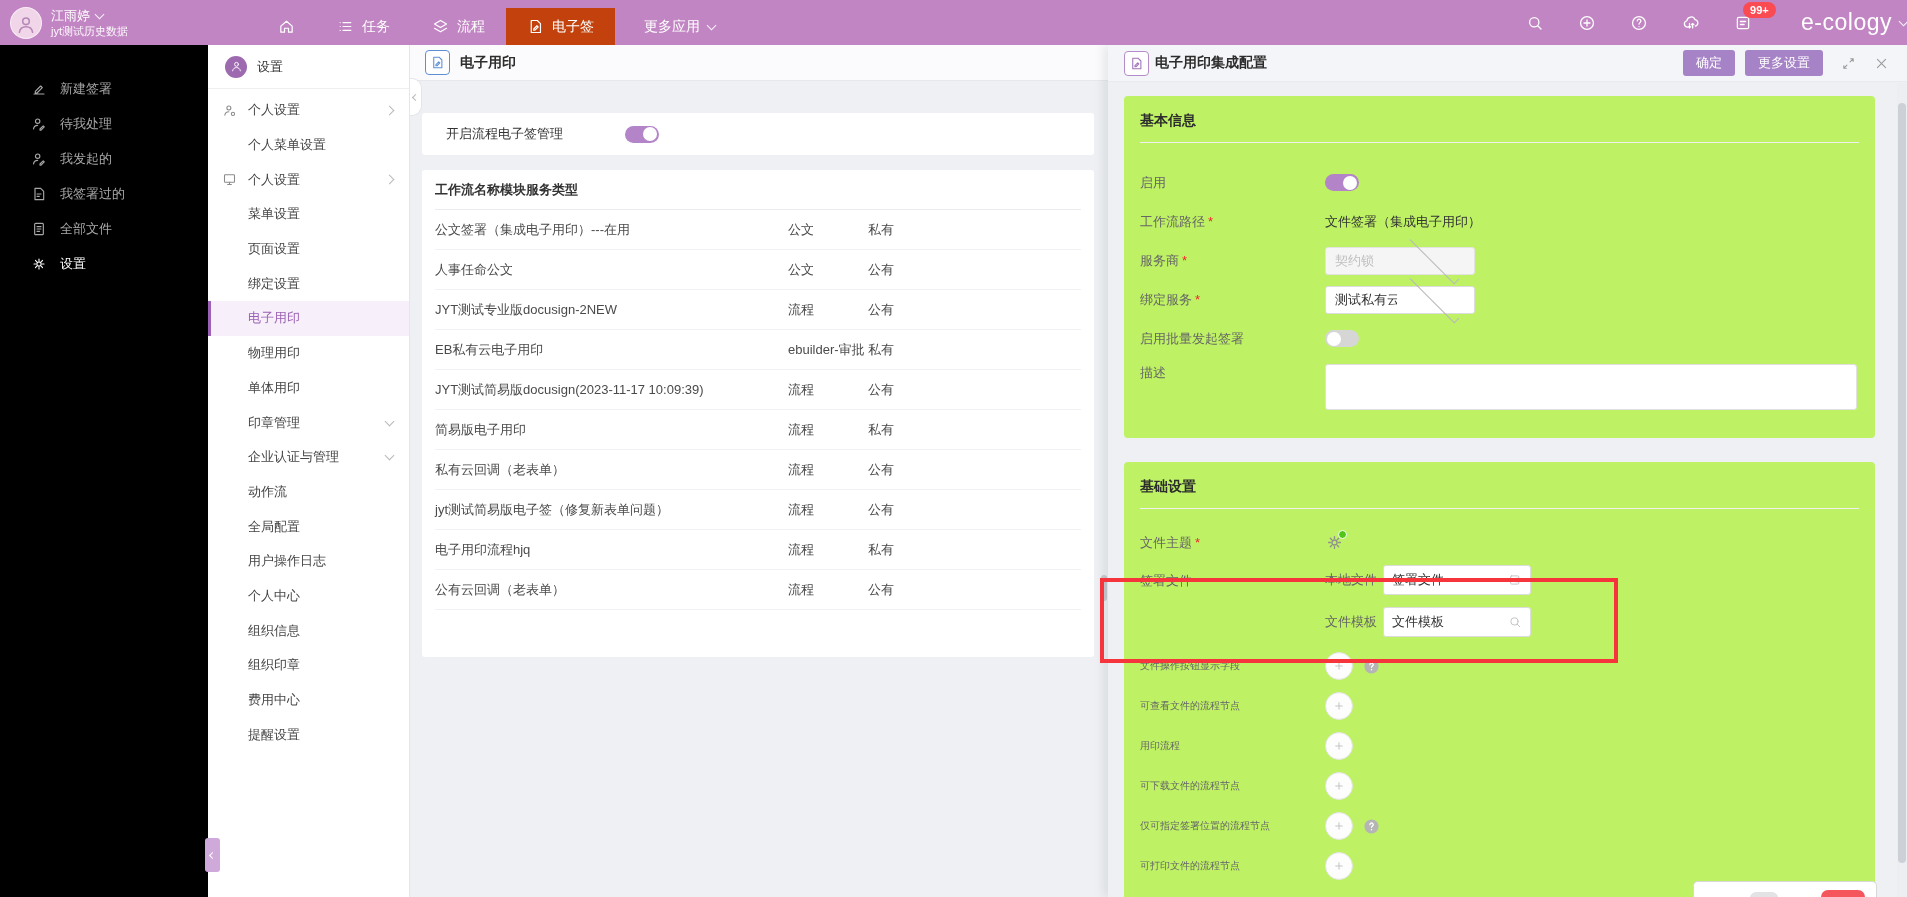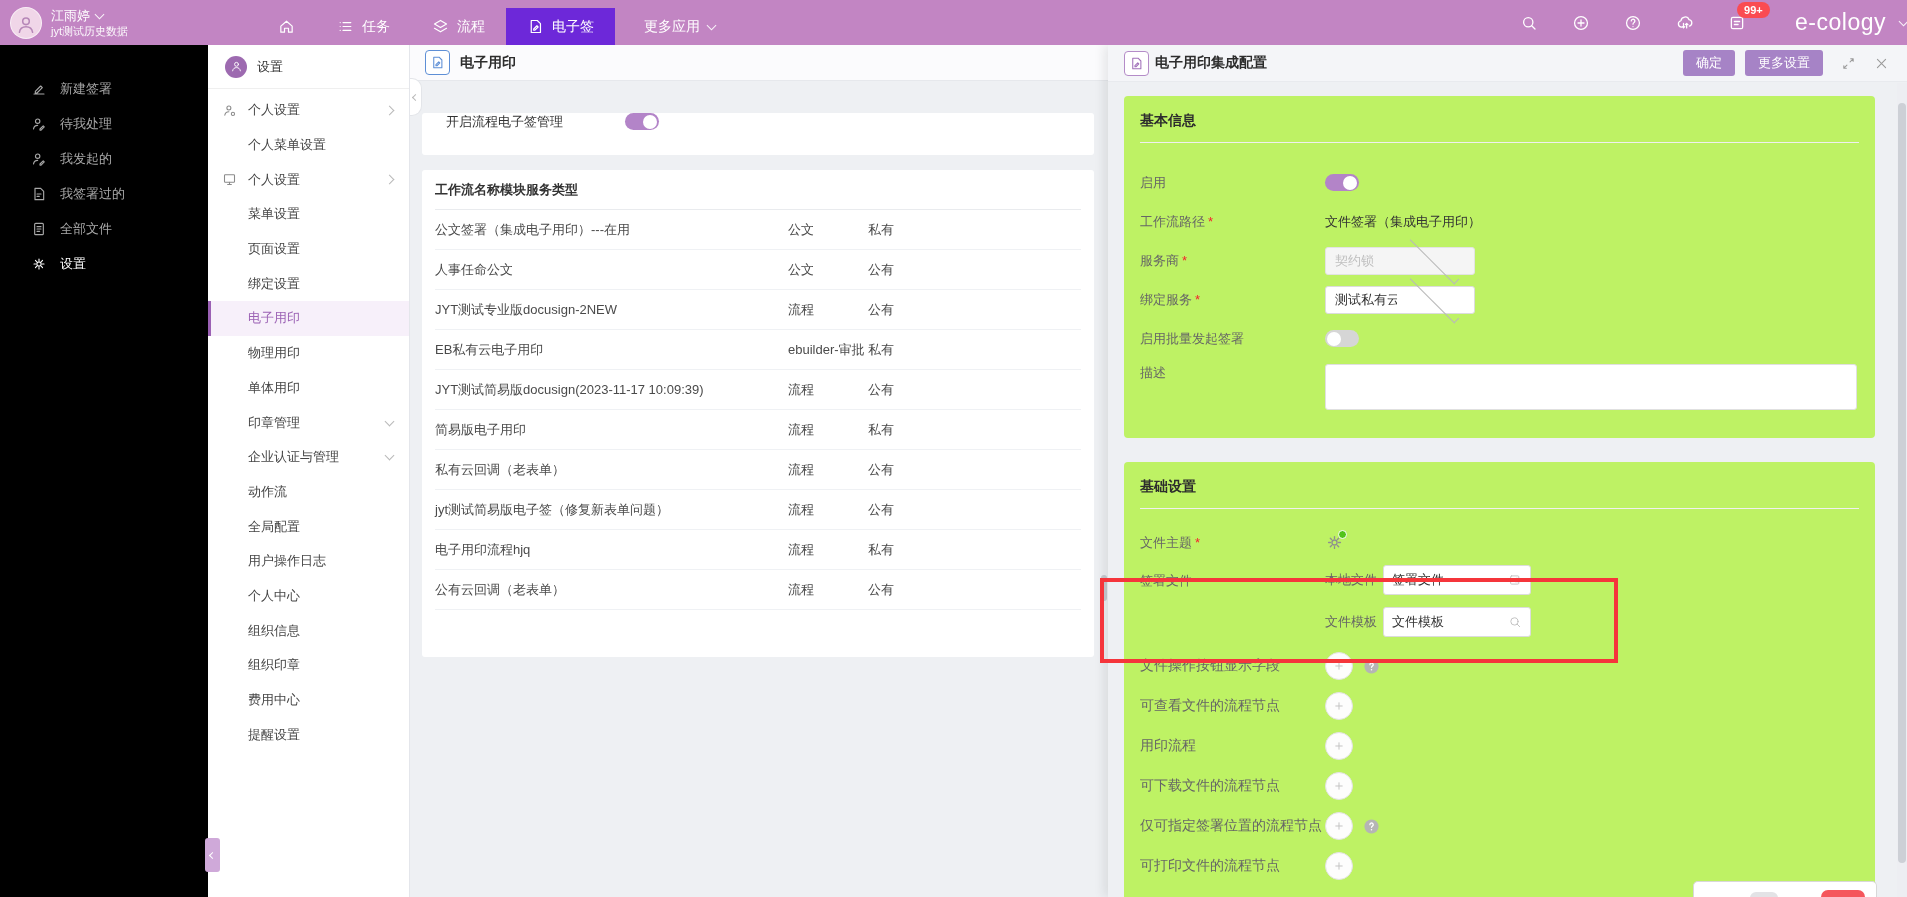--- a/index.html
+++ b/index.html
@@ -9,28 +9,28 @@
 
   
   .topbar { position:absolute; left:0; top:0; width:1907px; height:45px; background:#c285c3; display:flex; align-items:stretch; color:#fff; z-index:30; }
   .user { display:flex; align-items:center; gap:9px; padding-left:10px; width:215px; }
   .avatar { width:32px; height:32px; border-radius:50%; background:#f0d6e8; color:#b687b8; display:flex; align-items:center; justify-content:center; overflow:hidden; border:1px solid rgba(255,255,255,.6); }
   .avatar svg { width:22px; height:22px; margin-top:4px; }
   .user-name { font-size:13px; display:flex; align-items:center; gap:6px; line-height:16px; }
   .user-sub { font-size:11px; opacity:.95; line-height:14px; }
   .topnav { display:flex; margin-left:42px; }
   .nav-item { display:flex; align-items:center; gap:8px; padding:0 21px; font-size:14px; cursor:pointer;margin-top:8px; }
-  .nav-item.active { background:#6d28d9; }
+  .nav-item.active { background:#c2410c; }
   .nav-item .nicon svg { width:17px; height:17px; }
   .nav-label:empty { display:none; }
   .topbar-right { margin-left:auto; display:flex; align-items:center; gap:0; padding-right:18px; }
   .tb-icon { position:relative; width:52px; display:flex; justify-content:center; cursor:pointer; }
   .tb-icon svg { width:18px; height:18px; }
   .badge { position:absolute; top:-12px; left:26px; background:#fa4b52; color:#fff; font-size:11px; font-weight:bold; padding:1px 7px; border-radius:9px; line-height:14px; }
-  .brand { display:flex; align-items:center; gap:14px; margin-left:14px; font-size:23px; font-weight:300; letter-spacing:.5px; cursor:pointer; }
+  .brand { display:flex; align-items:center; gap:8px; margin-left:14px; font-size:23px; font-weight:300; letter-spacing:.5px; cursor:pointer; }
 
   
   .chev { width:7px; height:7px; border-right:1.4px solid #b9b9b9; border-bottom:1.4px solid #b9b9b9; display:inline-block; flex:none; }
   .chev-right { transform:rotate(-45deg); }
   .chev-down { transform:rotate(45deg); margin-top:-3px; }
   .chev-left { transform:rotate(135deg); }
   .chev-white { border-color:rgba(255,255,255,.9); }
 
   
   .lsb { position:absolute; left:0; top:45px; width:208px; bottom:0; background:#000; padding-top:26px; z-index:10; }
@@ -54,21 +54,21 @@
   .ssb-handle .chev { width:5px; height:5px; border-color:#fff; }
 
   
   .main { position:absolute; left:410px; top:45px; width:698px; bottom:0; background:#eef0f3; }
   .main-header { height:36px; background:#fbfbfd; border-bottom:1px solid #e6e8ec; display:flex; align-items:center; gap:10px; padding-left:15px; }
   .mh-icon { width:25px; height:25px; border:1px solid #5e8fd6; color:#5e8fd6; border-radius:4px; display:flex; align-items:center; justify-content:center; background:#fff; }
   .mh-icon svg { width:15px; height:15px; }
   .main-title { font-size:14px; font-weight:bold; color:#2d2d2d; }
   .main-handle { position:absolute; left:0; top:33px; width:12px; height:38px; background:#fff; border:1px solid #e3e5e9; border-left:none; border-radius:0 10px 10px 0; display:flex; align-items:center; justify-content:center; cursor:pointer; z-index:5; }
   .main-handle .chev { width:5px; height:5px; }
-  .toggle-card { position:absolute; left:12px; top:68px; right:14px; height:42px; background:#fff; border-radius:3px; display:flex; padding-left:24px; }
+  .toggle-card { position:absolute; left:12px; top:68px; right:14px; height:42px; background:#fff; border-radius:3px; display:flex; align-items:center; padding-left:24px; }
   .toggle-card .tlabel { font-size:13px; color:#333; }
   .switch { width:34px; height:17px; border-radius:9px; position:relative; cursor:pointer; flex:none; }
   .switch::after { content:""; position:absolute; top:1.5px; width:14px; height:14px; border-radius:50%; background:#fff; }
   .switch.on { background:#b384c8; } .switch.on::after { right:2px; }
   .switch.off { background:#d6d6d6; } .switch.off::after { left:2px; }
   .toggle-card .switch { margin-left:62px; }
 
   .table-card { position:absolute; left:12px; top:125px; right:14px; height:487px; background:#fff; border-radius:3px; padding:0 13px; }
   .trow { display:flex; align-items:center; height:40px; border-bottom:1px solid #eff1f4; font-size:13px; color:#4a4a4a; white-space:nowrap; }
   .trow .c1 { width:353px; } .trow .c2 { width:80px; } .trow .c3 { flex:1; }
@@ -104,21 +104,21 @@
   .gear-wrap svg { width:19px; height:19px; }
   .gear-dot { position:absolute; right:-2px; top:-3px; width:9px; height:9px; border-radius:50%; background:#52c41a; border:1.5px solid #fff; }
   .subrow { display:flex; align-items:center; height:36px; }
   .subrow + .subrow { margin-top:6px; }
   .sublabel { width:58px; color:#666; font-size:13px; flex:none; }
   .inp { width:148px; height:30px; border:1px solid #dcdcdc; border-radius:3px; display:flex; align-items:center; background:#fff; padding:0 8px; }
   .inp input { border:none; outline:none; width:100%; font-size:13px; color:#333; font-family:inherit; background:transparent; }
   .inp .suffix { color:#c2c2c2; flex:none; margin-left:4px; }
   .inp .suffix svg { width:14px; height:14px; }
   .prow { height:40px; display:flex; align-items:center; }
-  .plabel { width:185px; flex:none; color:#666; font-size:14px; }
+  .plabel { width:185px; flex:none; color:#666; font-size:10px; }
   .plus-btn { width:28px; height:28px; border:1px solid #e3e3e3; border-radius:50%; color:#c3c3c3; display:flex; align-items:center; justify-content:center; background:#fdfdfd; cursor:pointer; flex:none; }
   .plus-btn svg { width:14px; height:14px; }
   .help-dot { width:17px; height:17px; margin-left:10px; color:#b5b5b5; cursor:pointer; flex:none; }
   .help-dot svg { width:17px; height:17px; }
   .panel-scroll { position:absolute; top:38px; right:0; width:10px; bottom:0; background:#edeef2; }
   .panel-scroll-thumb { position:absolute; right:1px; top:20px; width:8px; height:760px; background:#cdd0d6; border-radius:4px; }
 
   
   .red-box { position:absolute; left:1100px; top:578px; width:518px; height:85px; border:4px solid #f5353b; z-index:60; pointer-events:none; }
 

